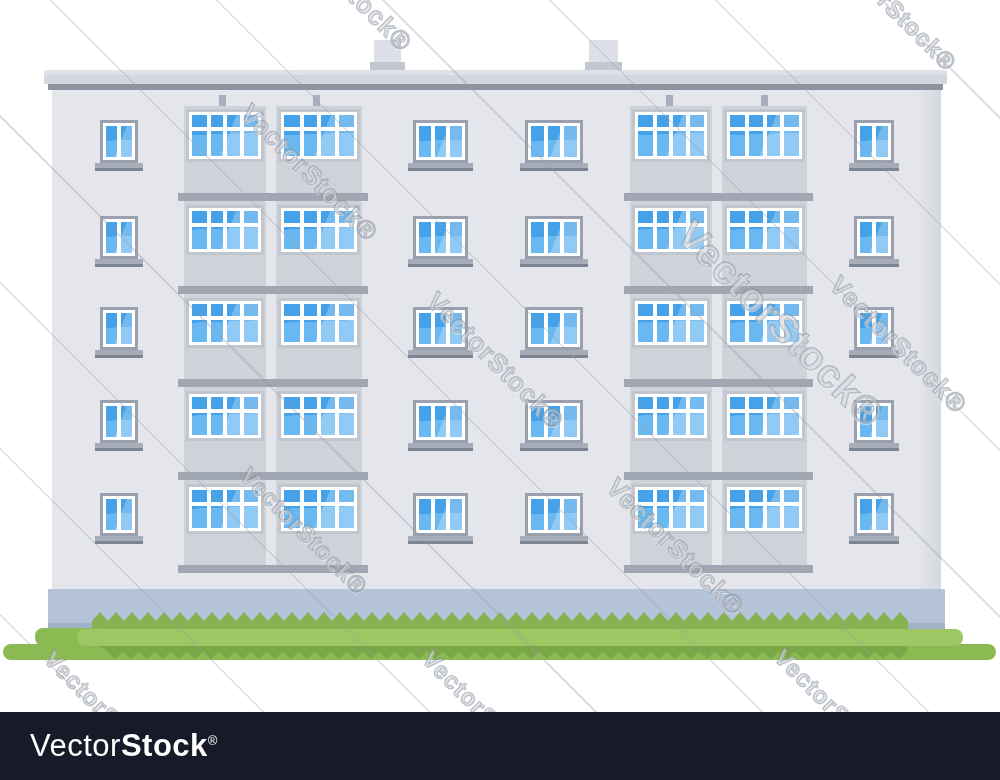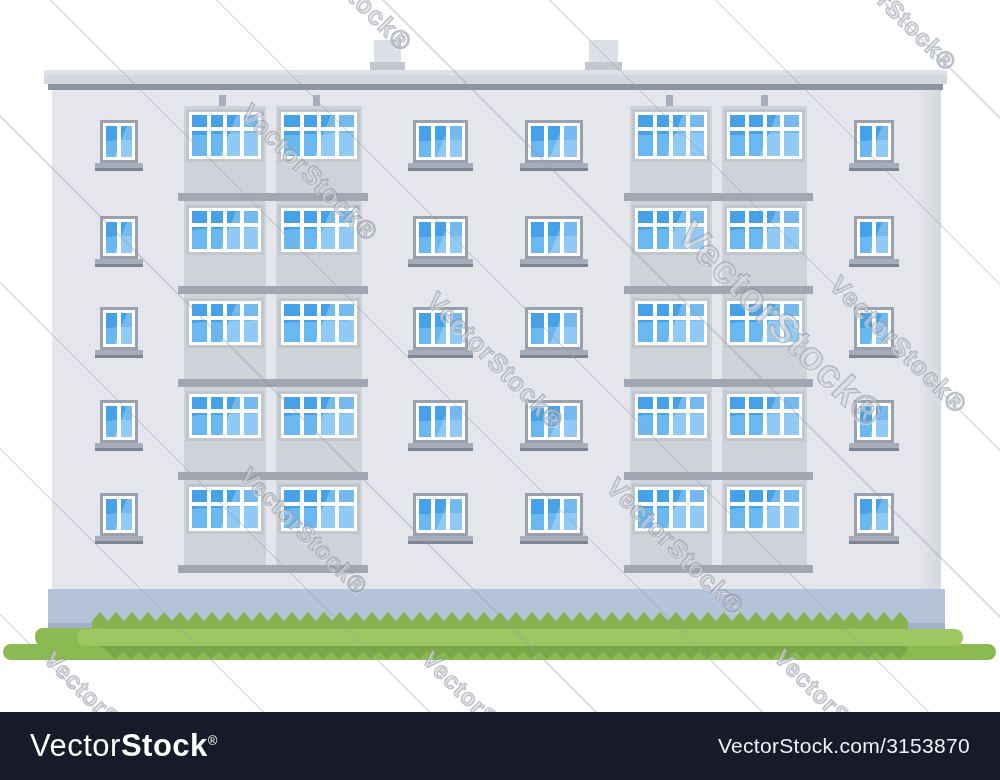--- a/index.html
+++ b/index.html
@@ -480,15 +480,14 @@
       <div class="wm" style="left: 845px; top: 270px; font-size: 26px;">VectorStock®</div>
       <div class="wm" style="left: 254px; top: 462px; font-size: 24px;">VectorStock®</div>
       <div class="wm" style="left: 622px; top: 472px; font-size: 26px;">VectorStock®</div>
       <div class="wm" style="left: 58px; top: 645px; font-size: 24px;">VectorStock®</div>
       <div class="wm" style="left: 436px; top: 645px; font-size: 24px;">VectorStock®</div>
       <div class="wm" style="left: 788px; top: 643px; font-size: 24px;">VectorStock®</div>
     </div>
 
   <footer class="bottombar">
     <div class="logo"><span>Vector</span><span class="bold">Stock</span><sup>®</sup></div>
-    <div class="site">VectorStock.com/3153870</div>
   </footer>
 </div>
 
 </body></html>

